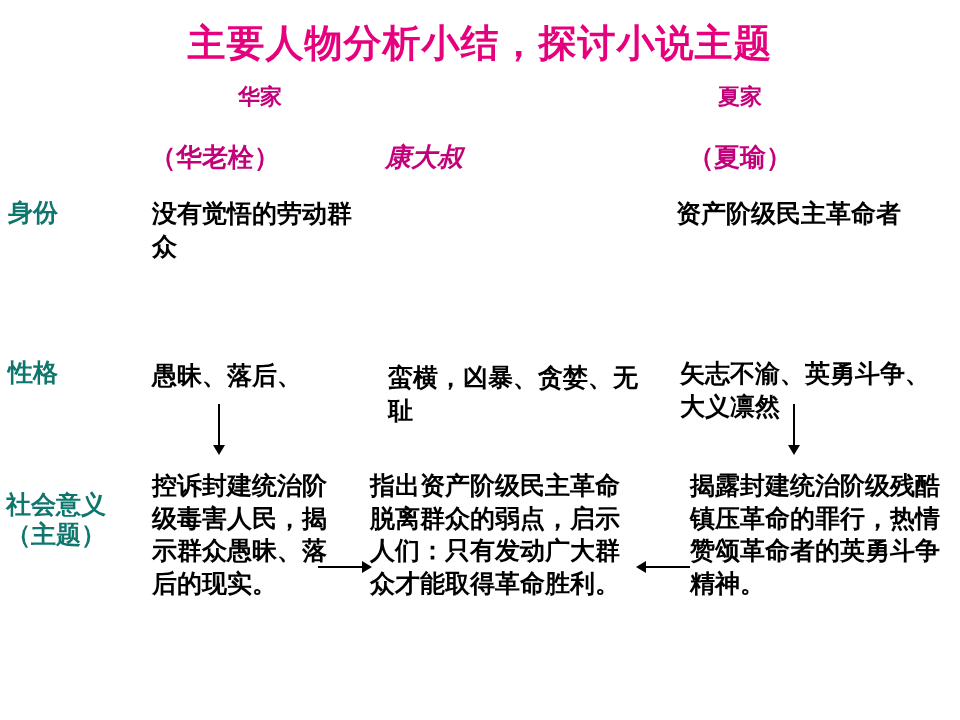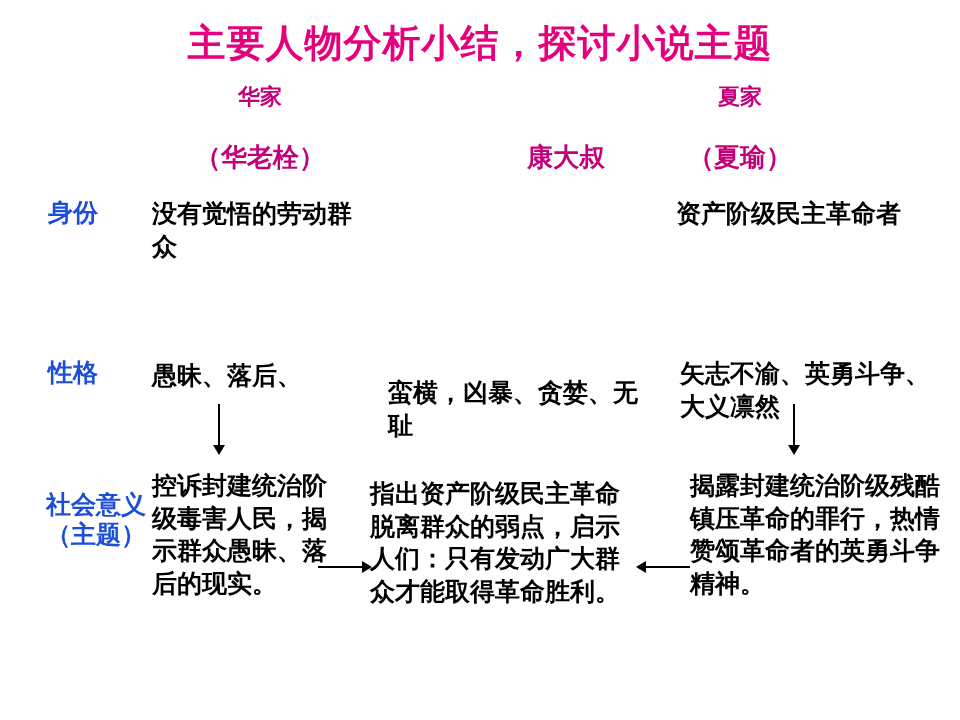--- a/index.html
+++ b/index.html
@@ -34,57 +34,56 @@
   .hdr {
     position: absolute;
     color: #c2007a;
     font-size: 22px;
     font-weight: bold;
     white-space: nowrap;
   }
   .hdr-hua     { left: 160px; top: 82px; width: 200px; text-align: center; }
   .hdr-xia     { left: 630px; top: 82px; width: 220px; text-align: center; }
   .sub         { position: absolute; color: #c2007a; font-size: 26px; font-weight: bold; white-space: nowrap; }
-  .sub-hualao  { left: 150px; top: 140px; width: 220px; text-align: center; }
-  .sub-kang    { left: 385px; top: 140px; width: 220px; text-align: right; }
+  .sub-hualao  { left: 150px; top: 140px; width: 220px; text-align: left; }
+  .sub-kang    { left: 385px; top: 140px; width: 220px; text-align: left; font-style: italic; }
   .sub-xiayu   { left: 630px; top: 140px; width: 220px; text-align: center; }
 
   .rowlabel {
     position: absolute;
-    color: #1d4ed8;
+    color: #0f766e;
     font-size: 25px;
     font-weight: bold;
     line-height: 1.18;
-    margin-left: 40px;
   }
   .lbl-shenfen { left: 8px;  top: 198px; }
   .lbl-xingge  { left: 8px;  top: 358px; text-align: center; }
   .lbl-yiyi    { left: 6px;  top: 490px; width: 130px; }
 
   .cell {
     position: absolute;
     color: #000000;
     font-size: 25px;
     font-weight: bold;
     line-height: 1.30;
   }
 
   
   .c-sf-1 { left: 152px; top: 198px; width: 210px; }
   .c-sf-2 { left: 388px; top: 198px; width: 250px; }
   .c-sf-3 { left: 676px; top: 198px; width: 262px; }
 
   
   .c-xg-1 { left: 152px; top: 360px; width: 220px; }
-  .c-xg-2 { left: 388px; top: 362px; width: 250px; margin-top: 15px; }
+  .c-xg-2 { left: 388px; top: 362px; width: 250px; }
   .c-xg-3 { left: 680px; top: 358px; width: 262px; }
 
   
   .c-sy-1 { left: 152px; top: 470px; width: 190px; }
-  .c-sy-2 { left: 370px; top: 470px; width: 270px; margin-top: 8px; }
+  .c-sy-2 { left: 370px; top: 470px; width: 270px; }
   .c-sy-3 { left: 690px; top: 470px; width: 255px; }
 
   
   .arrow-v {
     position: absolute;
     width: 2px;
     background: #000;
   }
   .arrow-v::after {
     content: "";

